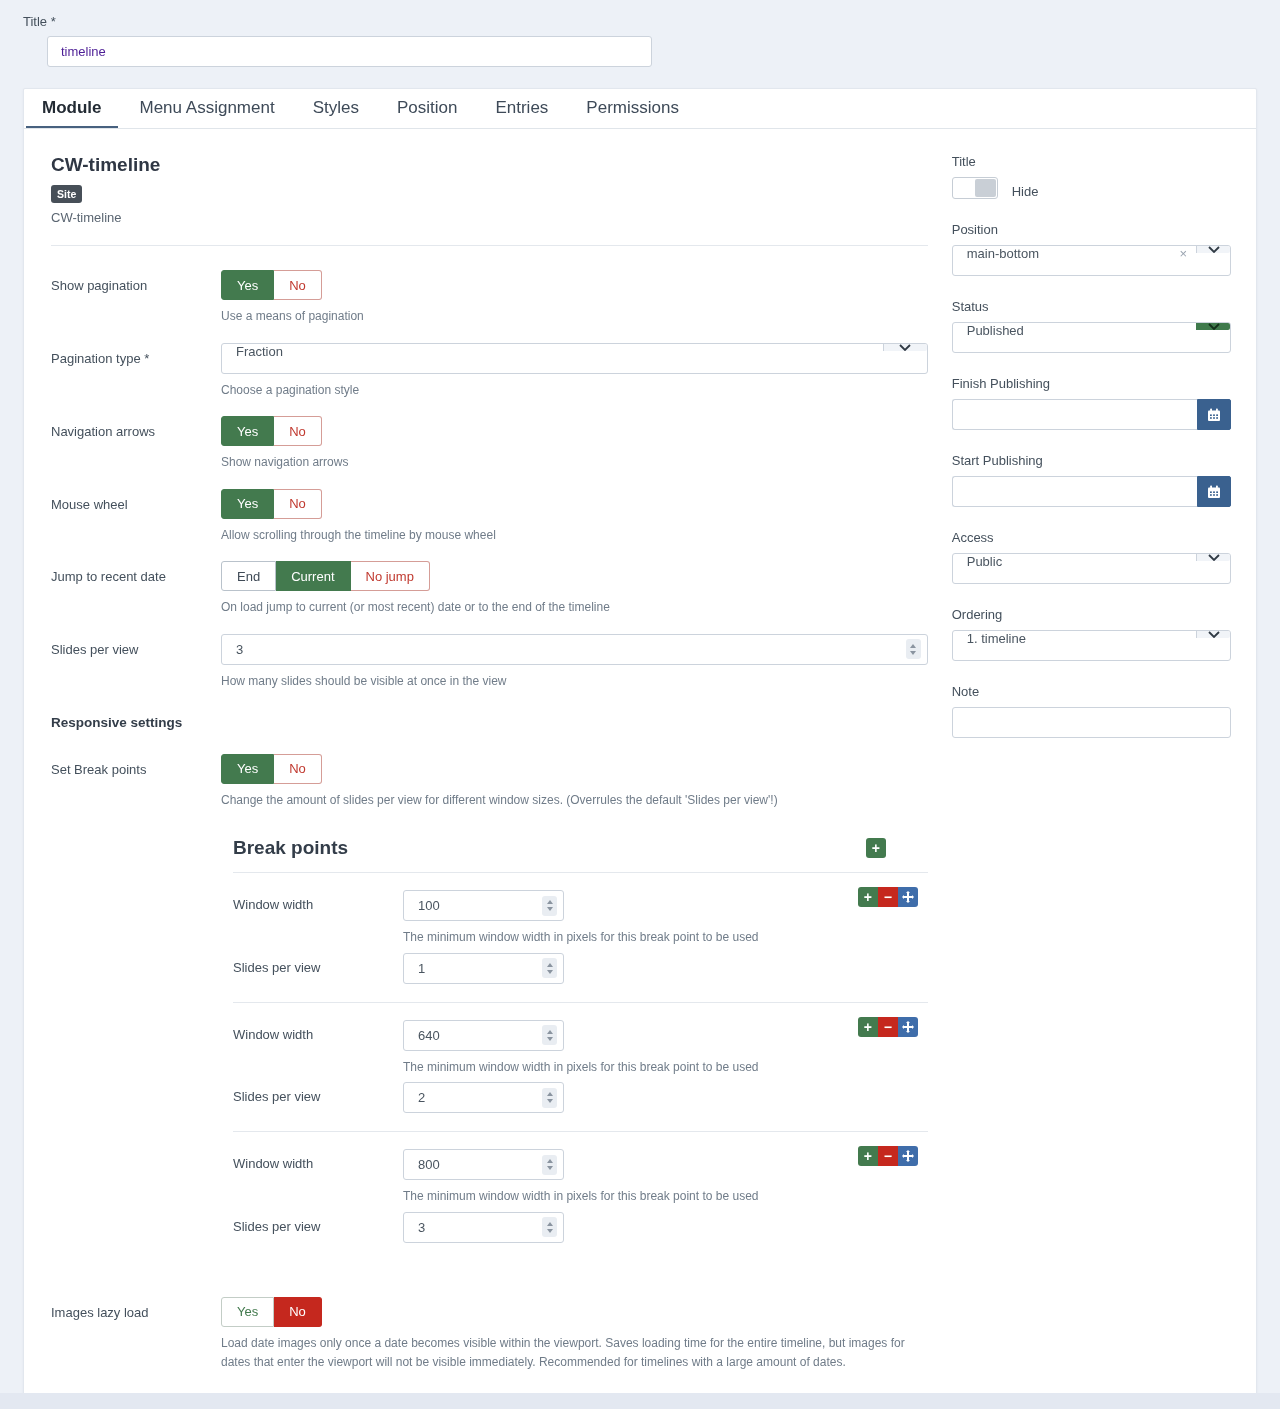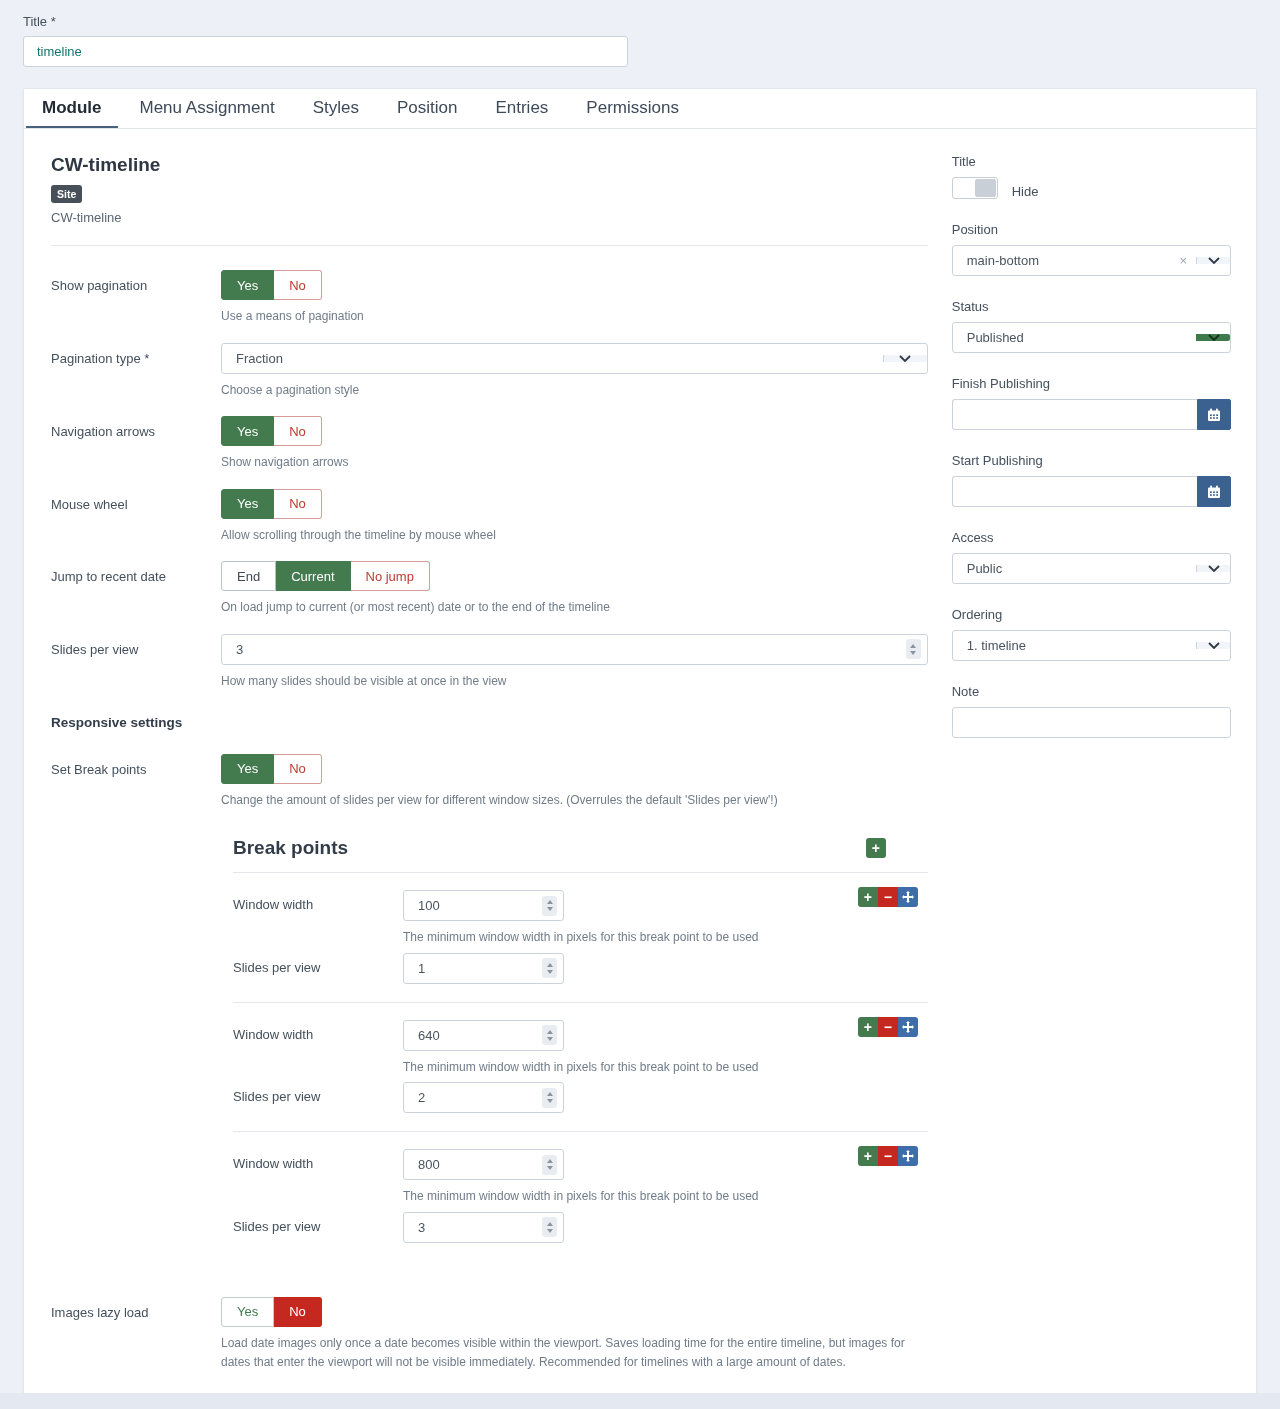--- a/index.html
+++ b/index.html
@@ -9,22 +9,22 @@
     background:#edf1f7;
     font-family:"Liberation Sans","DejaVu Sans",sans-serif;
     color:#44505c;
   }
   .wrap { padding:14px 23px 0 23px; }
 
   
   .top-label { font-size:13px; color:#44505c; display:block; margin-bottom:7px; }
   .title-input {
     width:605px; height:31px; border:1px solid #ccd3dc; border-radius:3px;
-    background:#fff; font-size:13px; color:#0f766e; padding:0 13px;
-    font-family:inherit; outline:none;
+    background:#fff; font-size:13px; color:#4c1d95; padding:0 13px;
+    font-family:inherit; outline:none;margin-left:24px;
   }
 
   
   .panel { margin-top:21px; background:#fff; border:1px solid #e2e7ee; border-radius:2px;
            box-shadow:0 1px 3px rgba(30,45,70,.05); min-height:1255px; }
   .tabbar { display:flex; border-bottom:1px solid #e0e5ea; padding:0 2px; }
   .tab { font-size:17px; color:#3e4a58; padding:9px 16px 8px; cursor:pointer; border-bottom:2px solid transparent; margin-right:6px; }
   .tab.active { font-weight:bold; color:#232b34; border-bottom-color:#47617f; }
 
   .panel-body { display:flex; padding:25px 25px 40px 27px; }
@@ -53,21 +53,21 @@
   .tbtn.last  { border-radius:0 3px 3px 0; border-left-width:0; }
   .tbtn.mid   { border-left-width:0; }
   .on-green  { background:#437a4e; color:#fff; border-color:#437a4e; }
   .on-red    { background:#c5281e; color:#fff; border-color:#c5281e; }
   .off-red   { background:#fff; color:#c0392f; border-color:#d59d97; }
   .off-green { background:#fff; color:#437a4e; border-color:#c3cdc6; }
   .off-gray  { background:#fff; color:#3f4a56; border-color:#b9c2cb; }
   .tbtn.first.off-gray { border-right-width:1px; }
 
   
-  .sel { display:flex; height:31px; border:1px solid #ccd3dc; border-radius:3px; background:#fff; align-items:center; cursor:pointer; }
+  .sel { display:flex; height:31px; border:1px solid #ccd3dc; border-radius:3px; background:#fff; align-items:flex-start; cursor:pointer; }
   .sel-text { flex:1; display:flex; align-items:center; padding:0 14px; font-size:13px; color:#4a5560; min-width:0; }
   .sel-caret { width:44px; background:#f1f4f8; border-left:1px solid #ccd3dc; display:flex; align-items:center; justify-content:center; border-radius:0 2px 2px 0; }
   .side-col .sel-caret { width:34px; }
   .sel-caret.green { background:#3f7a4c; border-left-color:#3f7a4c; }
   .sel-clear { display:flex; align-items:center; padding:0 9px; color:#9aa4b0; font-size:13px; cursor:pointer; }
   .btn-cal { width:34px; background:#3a618f; border:1px solid #3a618f; display:flex; align-items:center; justify-content:center; border-radius:0 2px 2px 0; cursor:pointer; }
 
   
   .numwrap { position:relative; }
   .num-input { width:100%; height:31px; border:1px solid #ccd3dc; border-radius:3px; background:#fff;

